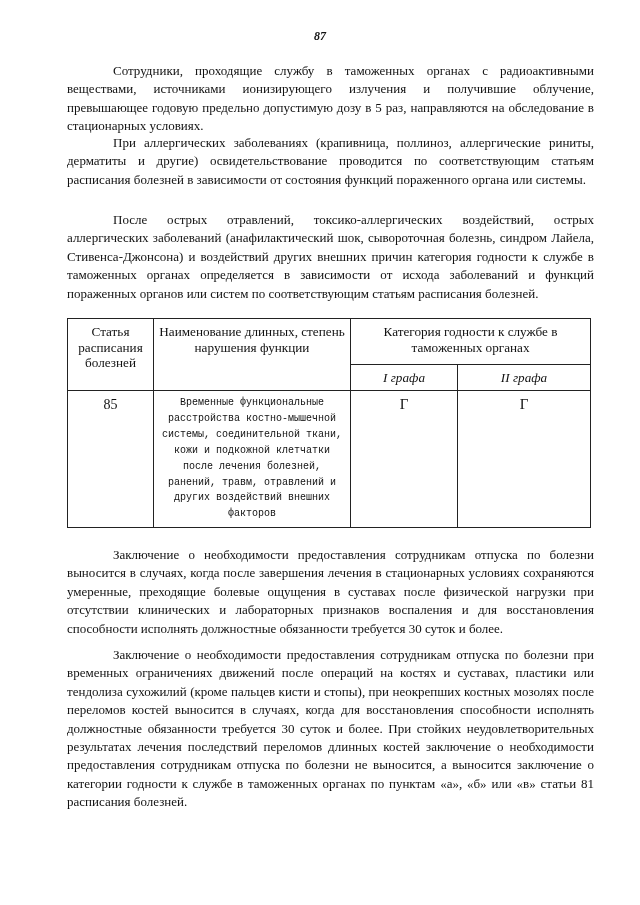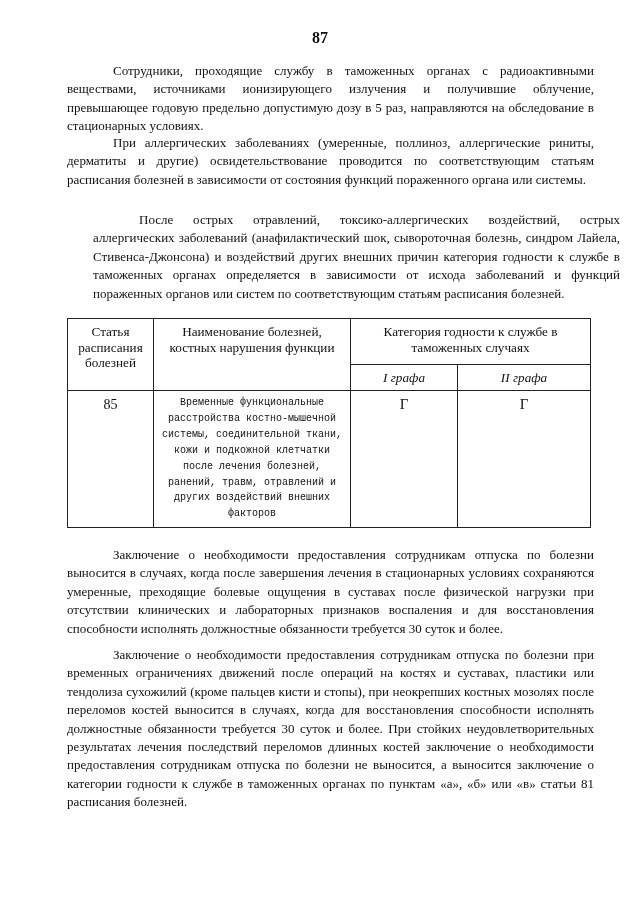--- a/index.html
+++ b/index.html
@@ -3,31 +3,31 @@
 <meta charset="utf-8">
 <style>
   html, body { margin: 0; padding: 0; background: #ffffff; }
   body {
     width: 640px; height: 905px; position: relative; overflow: hidden;
     font-family: "Liberation Serif", "DejaVu Serif", serif;
     color: #111;
   }
   .page-number {
     position: absolute; top: 29px; left: 0; width: 640px;
-    text-align: center; font-size: 16px; font-weight: bold;
+    text-align: center; font-size: 12px; font-weight: bold; font-style: italic;
   }
   .para {
     position: absolute; left: 67px; width: 527px;
     font-size: 13px; line-height: 18.4px;
     text-align: justify; text-indent: 46px;
     margin: 0;
   }
   #p1 { top: 62px; }
   #p2 { top: 134px; }
-  #p3 { top: 211px; margin-left: 26px; }
+  #p3 { top: 211px; }
   #p4 { top: 546px; }
   #p5 { top: 646px; }
 
   .tbl {
     position: absolute; left: 67px; top: 318px; width: 523px;
     border-collapse: collapse; table-layout: fixed;
     font-size: 13.2px; line-height: 15.6px;
   }
   .tbl td {
     border: 1.3px solid #222; vertical-align: top; padding: 0 4px;
@@ -45,35 +45,35 @@
   }
   .cat { font-size: 15px; text-align: center; padding-top: 6px !important; }
   .art-num { text-align: center; font-size: 14px; padding-top: 6px !important; }
 </style>
 </head>
 <body>
 
 <div class="page-number">87</div>
 
 <p class="para" id="p1">Сотрудники, проходящие службу в таможенных органах с радиоактивными веществами, источниками ионизирующего излучения и получившие облучение, превышающее годовую предельно допустимую дозу в 5 раз, направляются на обследование в стационарных условиях.</p>
-<p class="para" id="p2">При аллергических заболеваниях (умеренные, поллиноз, аллергические риниты, дерматиты и другие) освидетельствование проводится по соответствующим статьям расписания болезней в зависимости от состояния функций пораженного органа или системы.</p>
+<p class="para" id="p2">При аллергических заболеваниях (крапивница, поллиноз, аллергические риниты, дерматиты и другие) освидетельствование проводится по соответствующим статьям расписания болезней в зависимости от состояния функций пораженного органа или системы.</p>
 <p class="para" id="p3">После острых отравлений, токсико-аллергических воздействий, острых аллергических заболеваний (анафилактический шок, сывороточная болезнь, синдром Лайела, Стивенса-Джонсона) и воздействий других внешних причин категория годности к службе в таможенных органах определяется в зависимости от исхода заболеваний и функций пораженных органов или систем по соответствующим статьям расписания болезней.</p>
 
 <table class="tbl">
   <colgroup>
     <col class="c1">
       <col class="c2">
       <col class="c3">
       <col class="c4">
   </colgroup>
   <tbody>
       <tr>
     <td rowspan="2" class="h-center hdr-a">Статья расписания болезней</td>
-    <td rowspan="2" class="h-center hdr-a">Наименование болезней, костных нарушения функции</td>
-    <td colspan="2" class="h-center hdr-a">Категория годности к службе в таможенных случаях</td>
+    <td rowspan="2" class="h-center hdr-a">Наименование длинных, степень нарушения функции</td>
+    <td colspan="2" class="h-center hdr-a">Категория годности к службе в таможенных органах</td>
   </tr>
   <tr>
     <td class="h-center hdr-b">I графа</td>
     <td class="h-center hdr-b">II графа</td>
   </tr>
   <tr class="body-row">
     <td class="art-num">85</td>
     <td class="disease">Временные функциональные расстройства костно-мышечной системы, соединительной ткани, кожи и подкожной клетчатки после лечения болезней, ранений, травм, отравлений и других воздействий внешних факторов</td>
     <td class="cat">Г</td>
     <td class="cat">Г</td>

